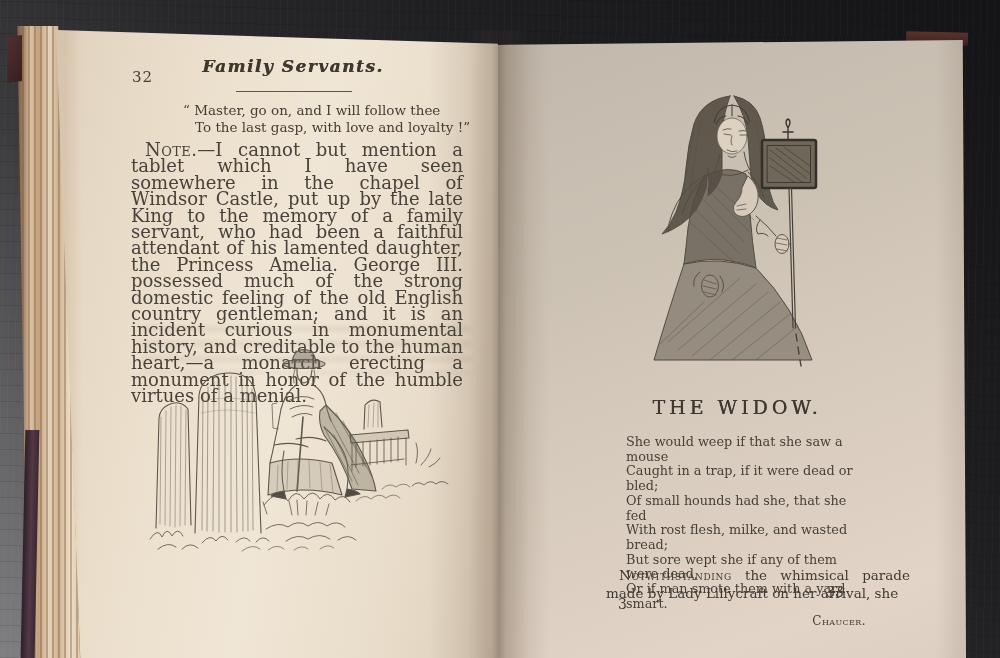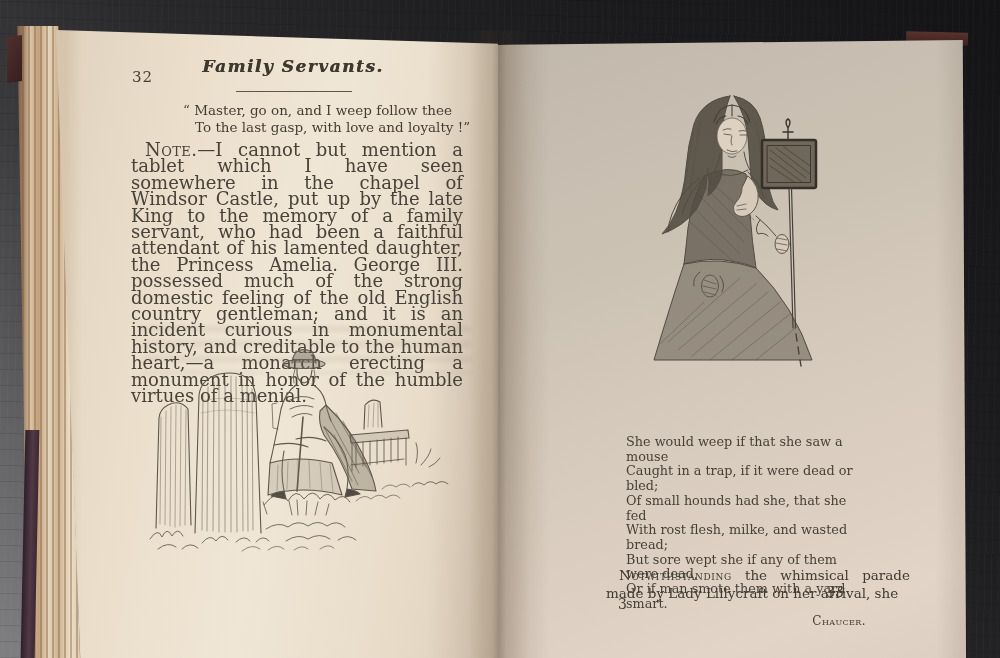--- a/index.html
+++ b/index.html
@@ -73,21 +73,21 @@
   <div class="abs cover-corner-top"></div>
   <div class="abs cover-edge-bottom"></div>
   <div class="abs cover-sliver-right"></div>
 
   <div class="abs page page-left">
     <div class="abs folio ink" style="left:76px;top:30px;">32</div>
     <div class="abs blackletter" style="left:117px;top:26px;width:240px;text-align:center;">Family Servants.</div>
     <div class="abs head-rule" style="left:180px;top:61px;width:116px;"></div>
 
     <div class="abs quote" style="left:127px;top:72px;">
-      <div class="q1">“ Master, go on, and I weep follow thee</div>
+      <div class="q1">“ Master, go on, and I will follow thee</div>
       <div class="q2">To the last gasp, with love and loyalty !”</div>
     </div>
 
     <p class="abs note" style="left:75px;top:112px;width:332px;"><span class="sc">Note.</span><span>—I cannot but mention a tablet which I have seen somewhere in the chapel of Windsor Castle, put up by the late King to the memory of a family servant, who had been a faithful attendant of his lamented daughter, the Princess Amelia.  George III. possessed much of the strong domestic feeling of the old English country gentleman; and it is an incident curious in monumental history, and creditable to the human heart,—a monarch erecting a monument in honor of the humble virtues of a menial.</span></p>
 
     <div class="abs showthrough" style="left:86px;top:296px;"></div>
 
     <svg class="abs" style="left:90px;top:313px;" width="312" height="228" viewBox="0 0 312 228">
       <g stroke="#5e574c" fill="none" stroke-width="1.1" stroke-linecap="round" stroke-linejoin="round">
 
@@ -174,20 +174,21 @@
         <rect x="118" y="48" width="54" height="48" rx="2" fill="#6f675a" stroke="#352f29" stroke-width="2.5"></rect>
         <rect x="123.5" y="53.5" width="43" height="37" fill="none" stroke="#3e3831" stroke-width="1"></rect>
         <path d="M126,58 L162,86 M126,66 L158,90 M126,74 L150,90 M132,56 L166,82 M140,55 L166,74" stroke="#2f2a24" stroke-width=".8" opacity=".6"></path>
 
         <path d="M144,48 L144,36 M139,40 h10 M144,36 q-4,-7 0,-9 q4,2 0,9" stroke="#3a342d" stroke-width="1.4"></path>
         <path d="M145,96 L149,236 M147.5,96 L151.5,236" stroke="#46413a" stroke-width="1.2"></path>
         <path d="M152,242 l1,7 m1,6 l1,7 m1,6 l1,6" stroke="#46413a" stroke-width="1.4"></path>
       </g>
     </svg>
 
+    <div class="abs chapter-heading" style="left:89px;top:356px;width:300px;">THE WIDOW.</div>
 
     <div class="abs poem" style="left:128px;top:395px;width:240px;">
       <div>She would weep if that she saw a mouse</div>
       <div>Caught in a trap, if it were dead or bled;</div>
       <div>Of small hounds had she, that she fed</div>
       <div>With rost flesh, milke, and wasted bread;</div>
       <div>But sore wept she if any of them were dead,</div>
       <div>Or if man smote them with a yard smart.</div>
       <div class="poem-attrib sc">Chaucer.</div>
     </div>

